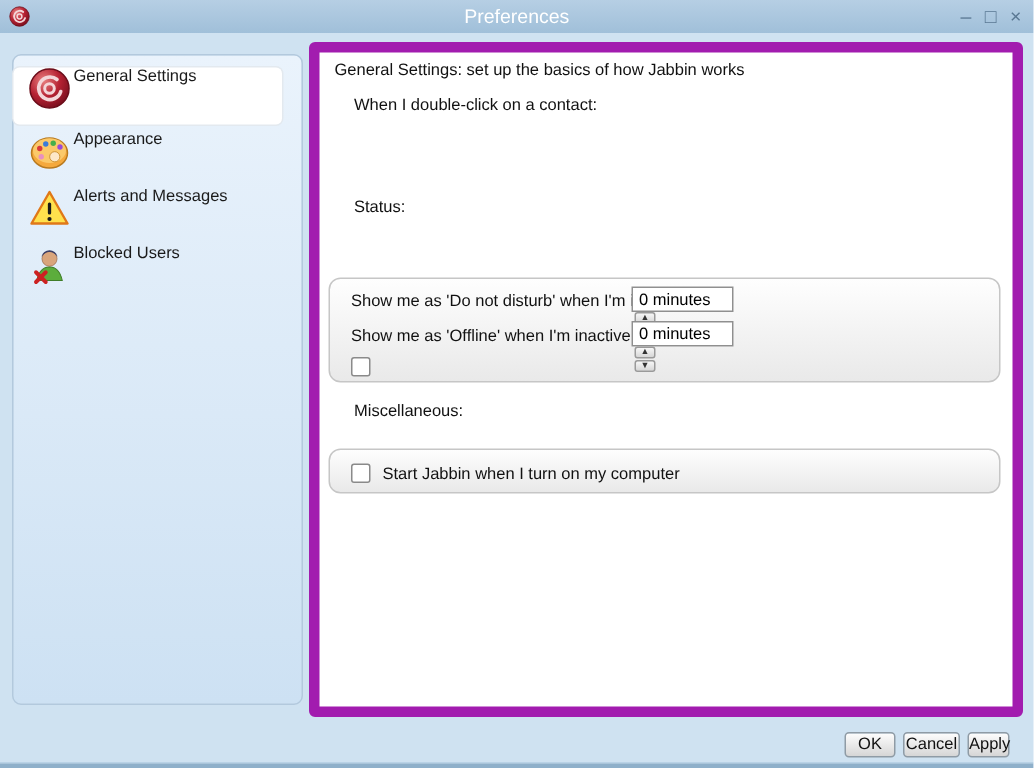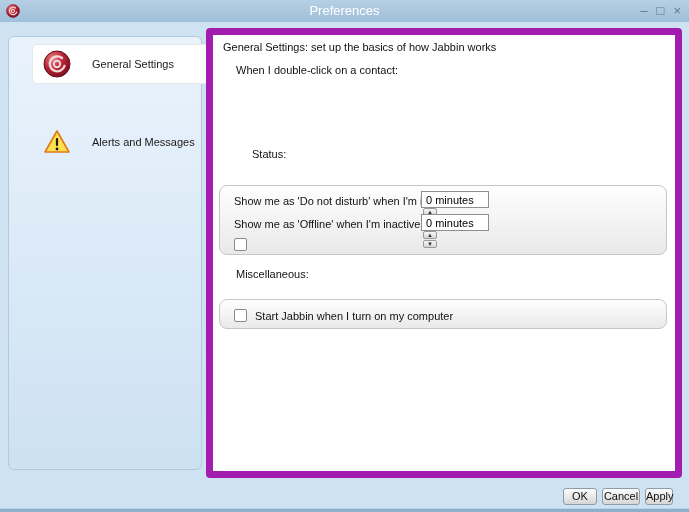--- a/index.html
+++ b/index.html
@@ -25,22 +25,22 @@
     color:#5a7893; font-size:13px; line-height:17px;
   }
   .win-controls span { cursor:default; }
   
   .sidebar {
     position:absolute; left:8px; top:36px; width:194px; height:434px;
     background:linear-gradient(#eaf3fc,#cde1f3);
     border:1px solid #b3c9dd; border-radius:6px;
   }
   .side-item {
-    position:absolute; left:24px; width:179px; height:34px;
-    display:flex; align-items:center; gap:21px; padding-left:10px;
+    position:absolute; left:0; width:179px; height:34px;
+    display:flex; gap:2px; padding-left:10px;
     border-radius:4px; cursor:default;
   }
   .side-item.selected { background:#ffffff; box-shadow:0 0 0 1px #e3e9ef; height:38px; }
   .side-item .sicon { width:28px; height:28px; flex:0 0 28px; }
   .side-item .slabel { color:#1a1a1a; }
   
   .main-panel {
     position:absolute; left:206px; top:28px; width:476px; height:450px;
     background:#ffffff; border:7px solid #a21caf; border-radius:4px;
   }
@@ -122,40 +122,65 @@
             <stop offset="100%" stop-color="#7a0f1e"></stop>
         </radialGradient>
       </defs>
       <circle cx="14" cy="14" r="13" fill="url(#jg1)" stroke="#6b0d1a" stroke-width="1"></circle>
       <path d="M19 8 a7.5 7.5 0 1 0 2.5 8" fill="none" stroke="#f3d6d9" stroke-width="2.4" stroke-linecap="round"></path>
       <circle cx="14" cy="14" r="3.2" fill="none" stroke="#f3d6d9" stroke-width="2"></circle>
     </svg>
     <span class="slabel">General Settings</span>
   </div>
 
+  <div class="side-item" style="top:50px;">
+    <svg class="sicon" viewBox="0 0 28 28">
+      <ellipse cx="14" cy="15" rx="12" ry="10" fill="#f5a93d" stroke="#b97a1e" stroke-width="1"></ellipse>
+      <ellipse cx="14" cy="13.4" rx="11" ry="8.2" fill="#fbc96a"></ellipse>
+      <circle cx="17.5" cy="17.5" r="3.4" fill="#fde8c8" stroke="#c98d2e" stroke-width="0.6"></circle>
+      <circle cx="7.5" cy="12" r="1.8" fill="#d83a3a"></circle>
+      <circle cx="11.5" cy="9" r="1.8" fill="#3a7bd8"></circle>
+      <circle cx="16.5" cy="8.5" r="1.8" fill="#46b04a"></circle>
+      <circle cx="21" cy="11" r="1.8" fill="#9b4ad8"></circle>
+      <circle cx="8.5" cy="17.5" r="1.8" fill="#e88fc0"></circle>
+    </svg>
+    <span class="slabel">Appearance</span>
+  </div>
 
   <div class="side-item" style="top:88px;">
     <svg class="sicon" viewBox="0 0 28 28">
       <path d="M14 3 L26 24 L2 24 Z" fill="#ffe14d" stroke="#e07818" stroke-width="1.6" stroke-linejoin="round"></path>
       <rect x="12.9" y="10" width="2.2" height="8" rx="1" fill="#1a1a1a"></rect>
       <circle cx="14" cy="21" r="1.4" fill="#1a1a1a"></circle>
     </svg>
     <span class="slabel">Alerts and Messages</span>
   </div>
 
+  <div class="side-item" style="top:126px;">
+    <svg class="sicon" viewBox="0 0 28 28">
+      <circle cx="14" cy="9.5" r="5" fill="#d9a57c" stroke="#a8795a" stroke-width="0.6"></circle>
+      <path d="M8.7 8.2 a5.4 5.4 0 0 1 10.6 0 q-2.6 -3.4 -5.3 -3.2 q-2.7 -0.2 -5.3 3.2 Z" fill="#3c3f66"></path>
+      <path d="M5.5 24 q2 -9 8.5 -9 q6.5 0 8.5 9 Z" fill="#5cad3c" stroke="#3f7d28" stroke-width="0.7"></path>
+      <g stroke="#cc2222" stroke-width="2.6" stroke-linecap="round">
+        <path d="M5 18.5 L11.5 25"></path>
+          <path d="M11.5 18.5 L5 25"></path>
+      </g>
+    </svg>
+    <span class="slabel">Blocked Users</span>
+  </div>
 </div>
 
 <div class="main-panel">
 
   <div class="panel-header">General Settings: set up the basics of how Jabbin works</div>
 
   <div class="sec-label" style="top:29px;">When I double-click on a contact:</div>
 
 
-  <div class="sec-label" style="top:113px;margin-left:16px;">Status:</div>
+  <div class="sec-label" style="top:97px;">Status:</div>
 
   <div class="groupbox" style="top:150px; height:70px;">
     <div class="row" style="top:6px;">
       <span>Show me as 'Do not disturb' when I'm inactive for</span>
     </div>
     <div class="spin-wrap" style="left:201px; top:5px;">
       <input class="spin-field" value="0 minutes" style="">
       <span class="spin-btns">
         <span class="spin-btn">▲</span>
         <span class="spin-btn">▼</span>

